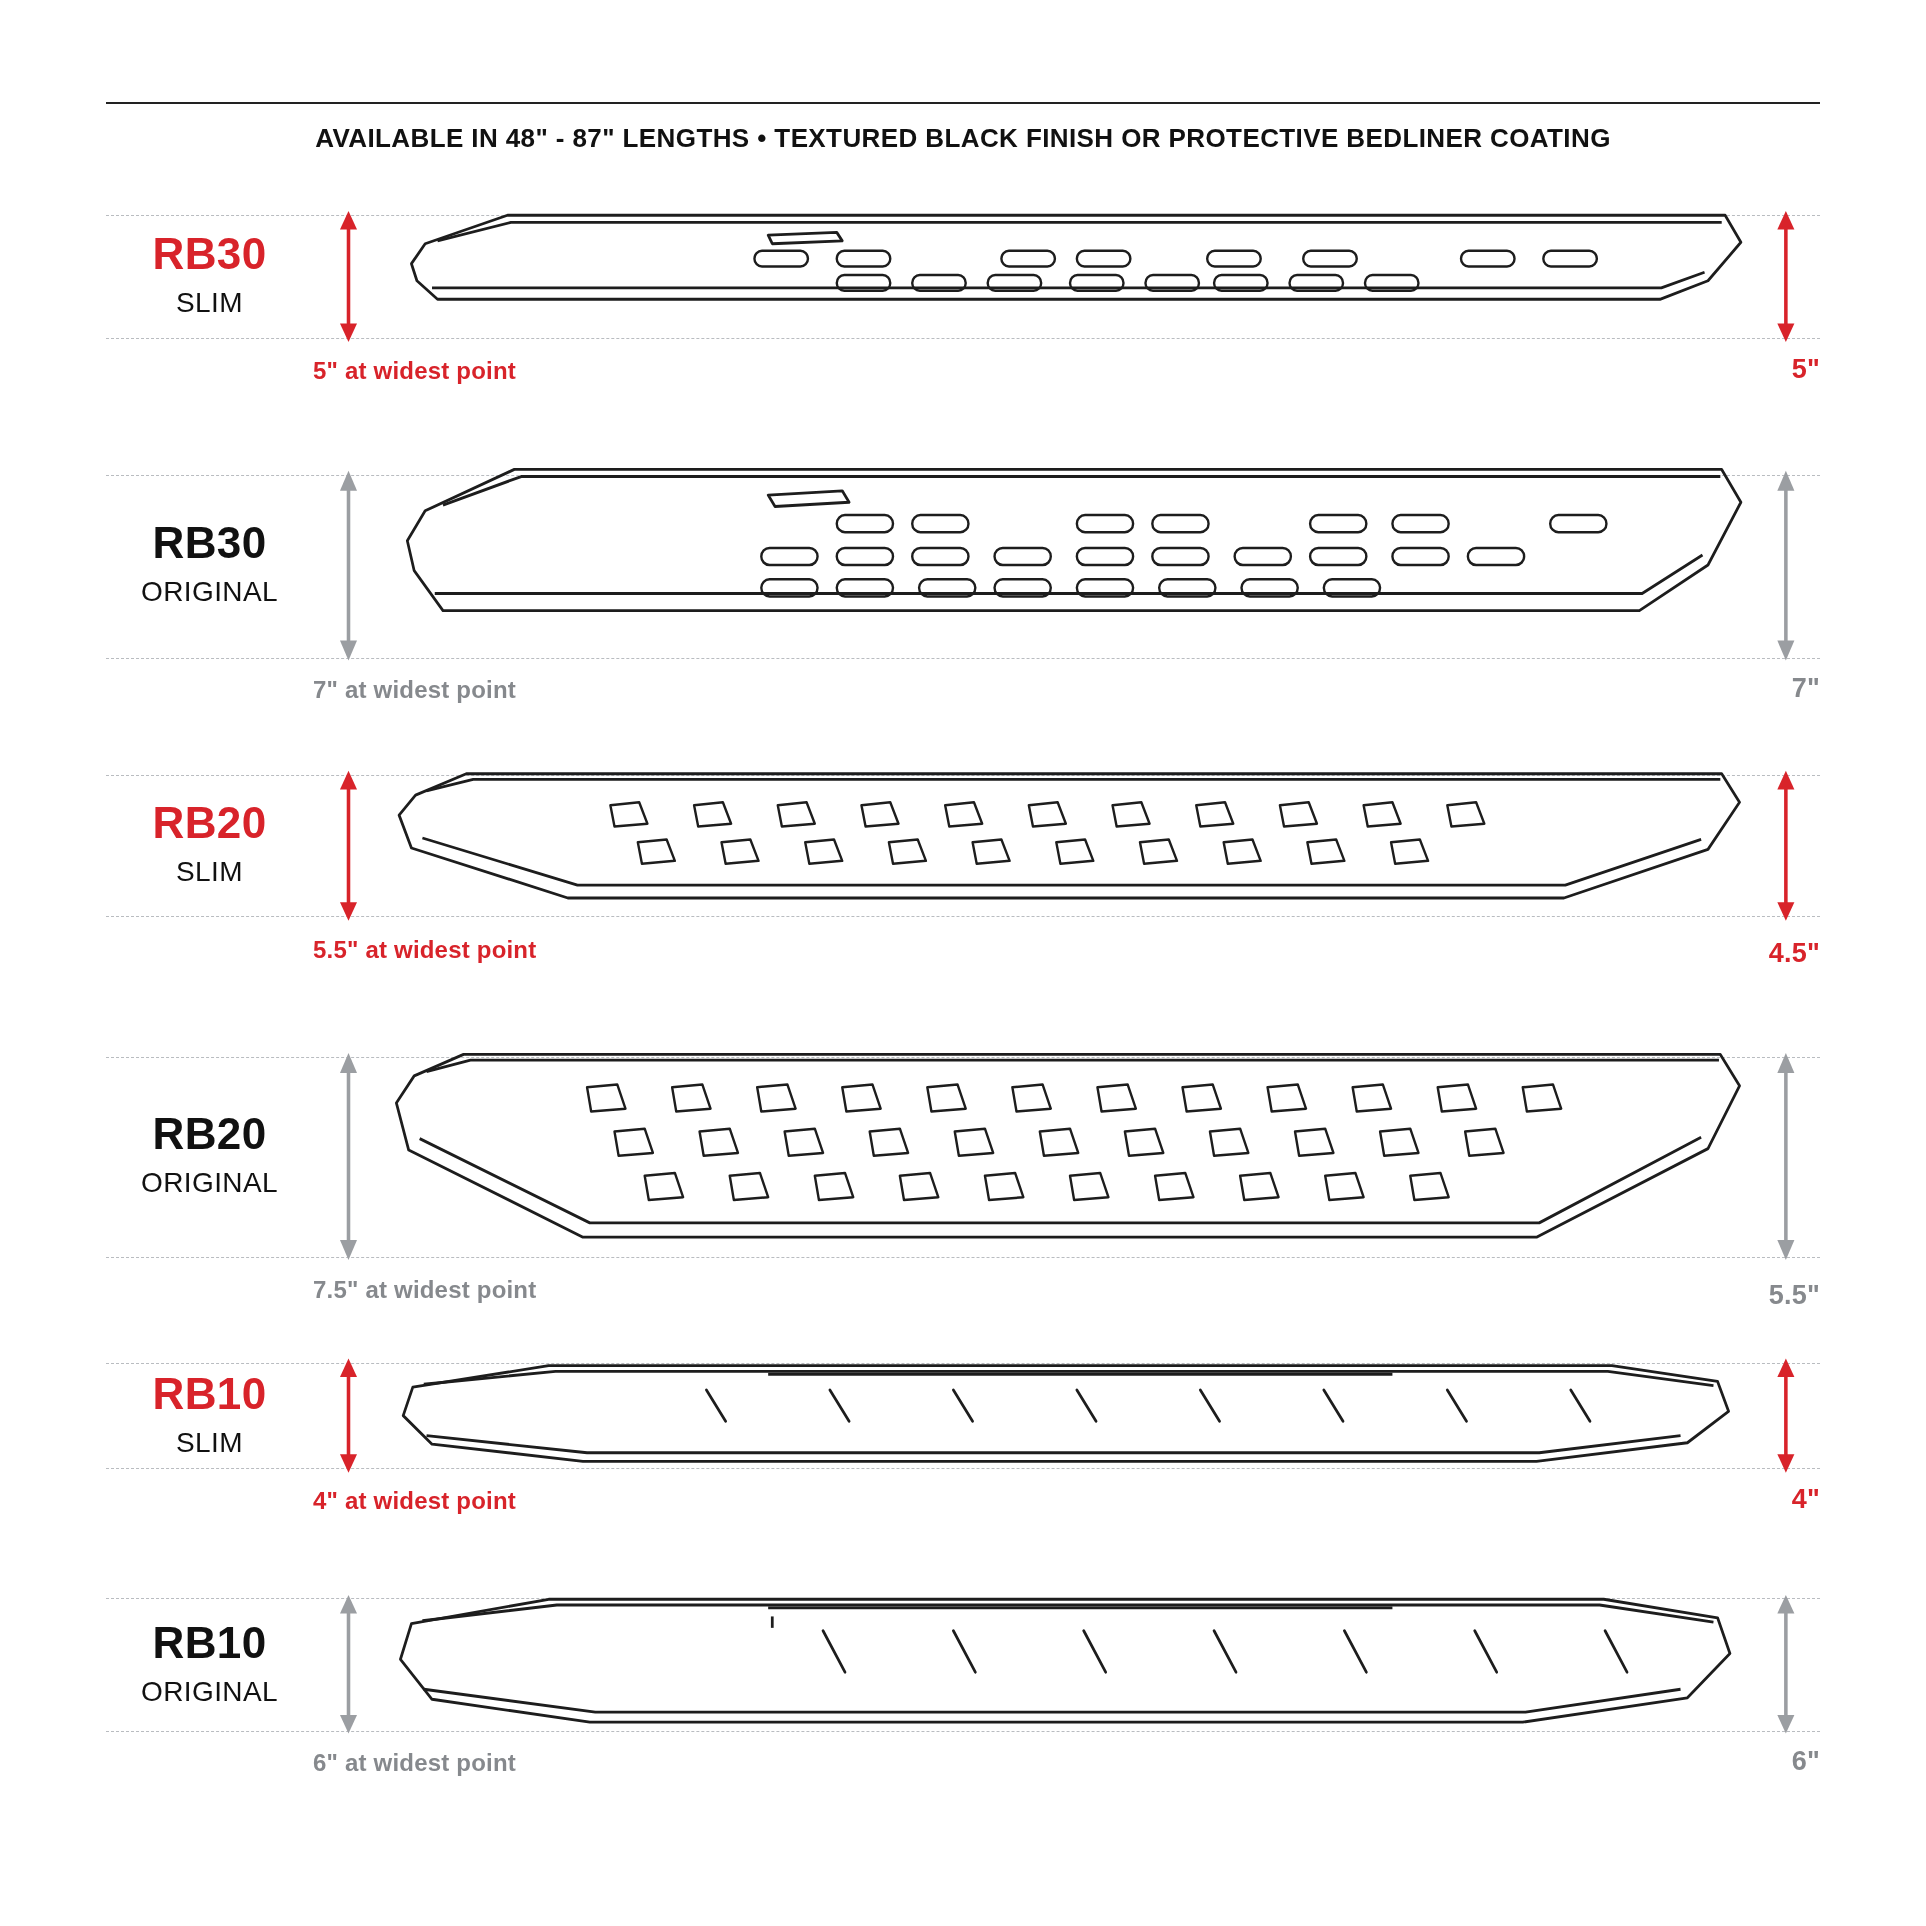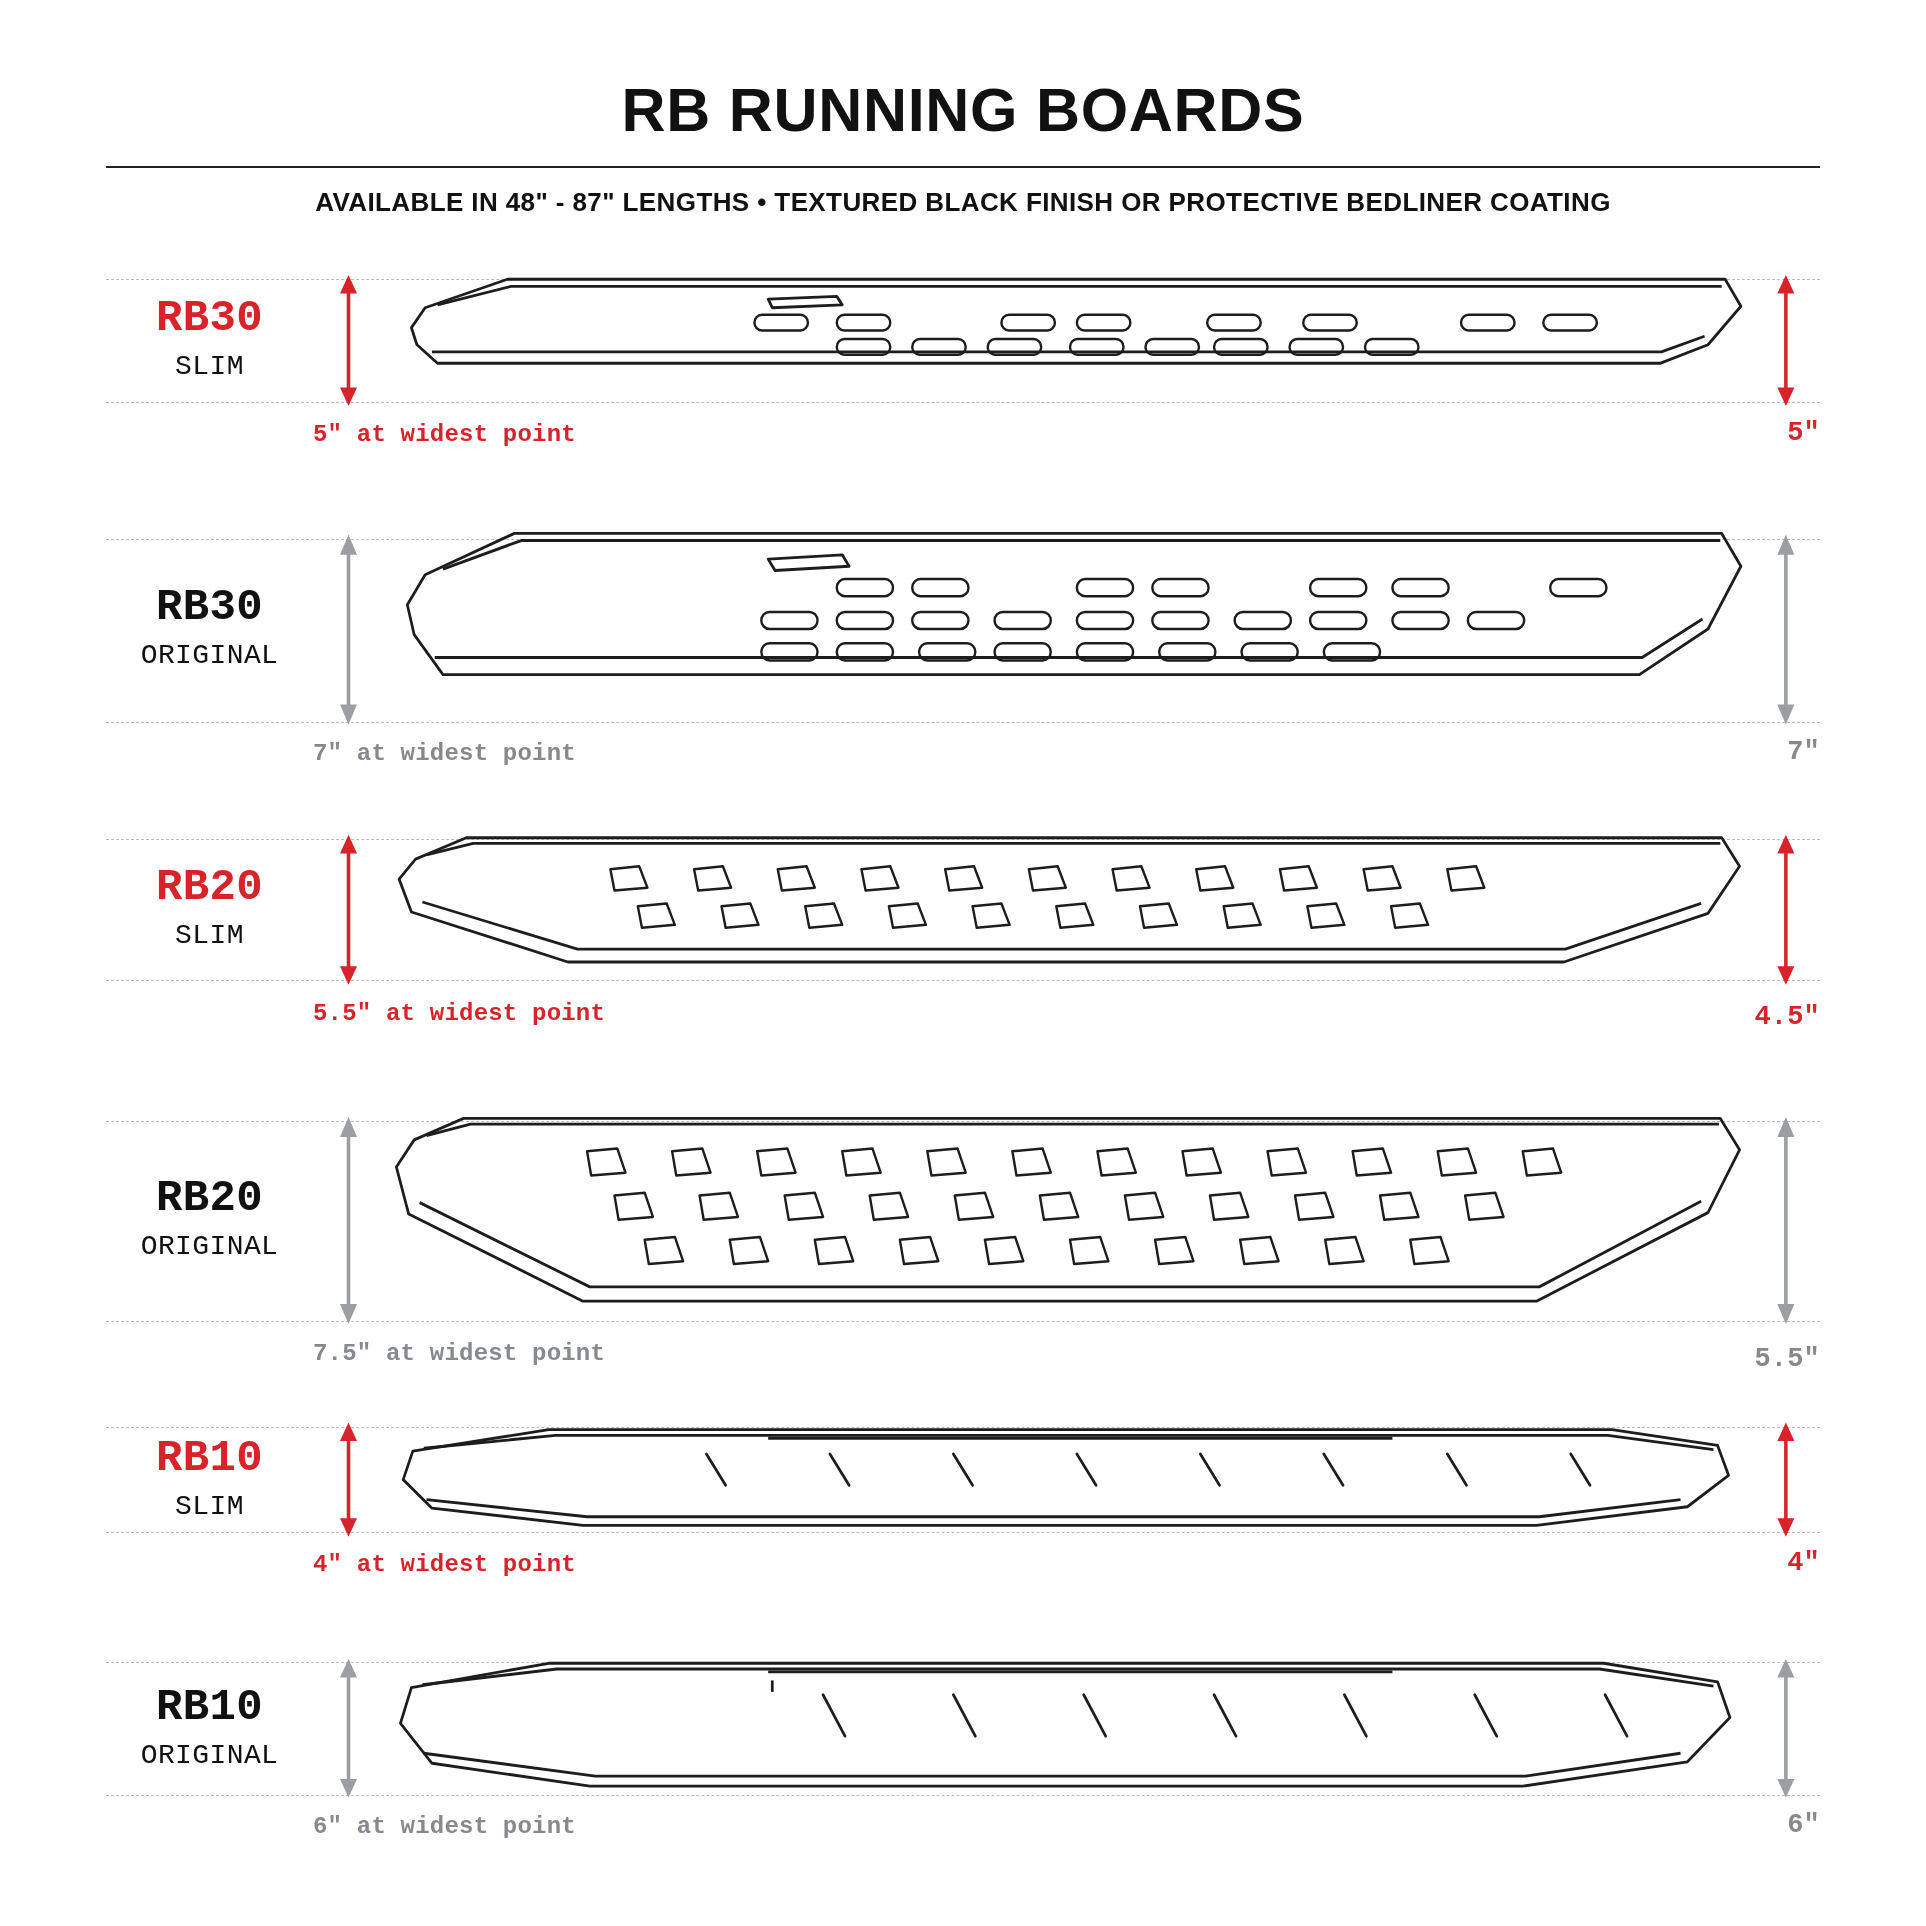--- a/index.html
+++ b/index.html
@@ -51,21 +51,20 @@
 
   
   .rows {
     position: relative;
     margin-top: 47px;
   }
   .row {
     position: relative;
     width: 100%;
     box-sizing: border-box;
-    font-family: Liberation Mono, monospace;
   }
   .row-inner {
     position: relative;
     display: flex;
     align-items: stretch;
     width: 100%;
   }
 
   
   .label-col {
@@ -146,21 +145,20 @@
   }
   .cap-red { color: #d8232a; }
   .cap-gray { color: #86898d; }
 </style>
 </head>
 <body>
 
 <div class="page">
 
   <div class="header">
-    <div class="title">RB RUNNING BOARDS</div>
     <div class="rule"></div>
     <div class="subtitle">AVAILABLE IN 48" - 87" LENGTHS   •   TEXTURED BLACK FINISH OR PROTECTIVE BEDLINER COATING</div>
   </div>
 
   <div class="rows">
 
     <div class="row" style="height:257px;">
       <div class="guide" style="top:14.3px;"></div>
       <div class="guide" style="top:137px;"></div>
 

